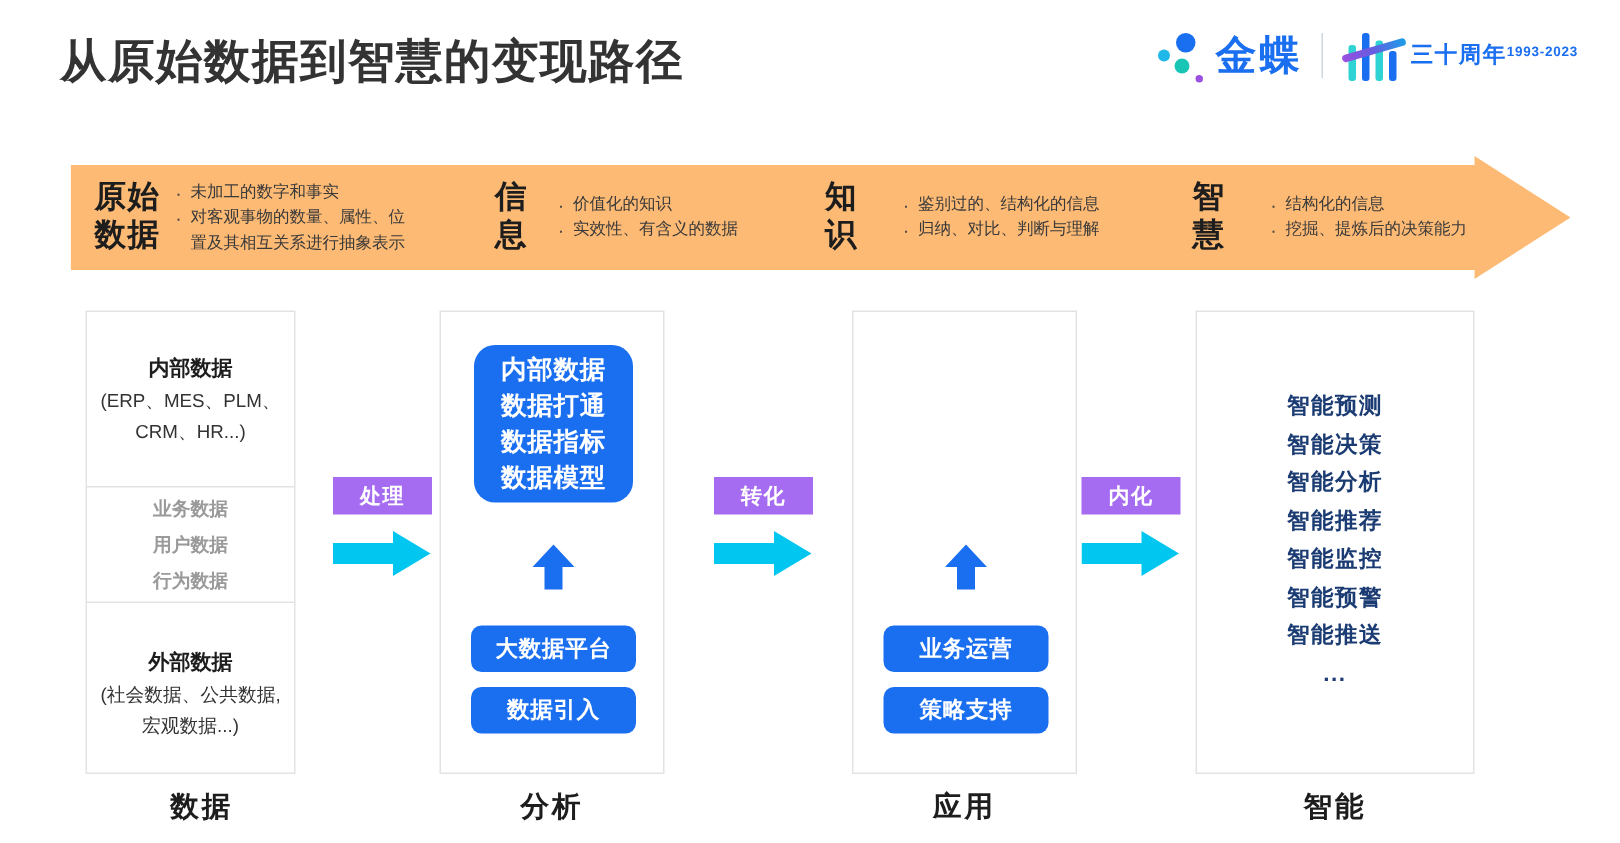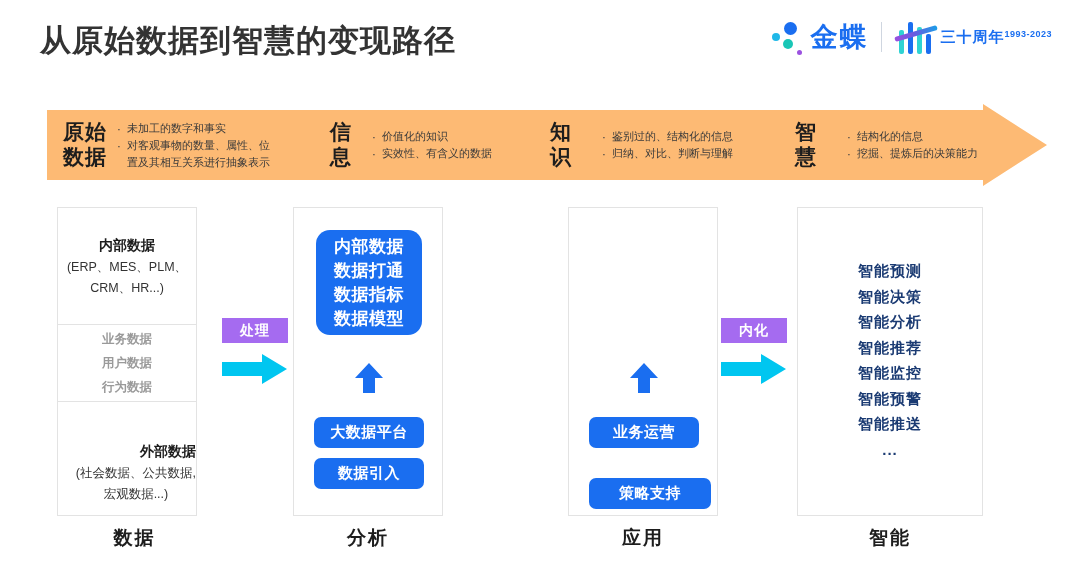--- a/index.html
+++ b/index.html
@@ -237,21 +237,21 @@
       <div class="seg-sub" style="white-space:pre-line;">(ERP、MES、PLM、
 CRM、HR...)</div>
     </div>
     <div class="seg-div" style="top:116px;"></div>
     <div class="seg" style="top:116px;height:77px;">
       <div class="seg-mid">业务数据</div>
       <div class="seg-mid">用户数据</div>
       <div class="seg-mid">行为数据</div>
     </div>
     <div class="seg-div" style="top:193px;"></div>
-    <div class="seg" style="top:206px;height:116px;align-items:flex-end;">
+    <div class="seg" style="top:196px;height:116px;">
       <div class="seg-head">外部数据</div>
       <div class="seg-sub" style="white-space:pre-line;">(社会数据、公共数据,
 宏观数据...)</div>
     </div>
   </div>
 
   <div class="card" id="card-anal">
     <div class="bigbox" style="left:22px;top:22px;width:106px;height:105px;">
       <div>内部数据</div>
       <div>数据打通</div>
@@ -267,21 +267,21 @@
     <div class="pill" style="left:20px;top:250px;width:110px;height:31px;">数据引入</div>
   </div>
 
   <div class="card" id="card-app">
     <div class="uparrow" style="left:58px;top:152px;">
       <svg width="34" height="34" viewBox="0 0 34 34">
           <polygon points="17,3 31,18 23,18 23,33 11,33 11,18 3,18" fill="#1a6ef0"></polygon>
         </svg>
     </div>
     <div class="pill" style="left:20px;top:209px;width:110px;height:31px;">业务运营</div>
-    <div class="pill" style="left:20px;top:250px;width:122px;height:31px;margin-top:20px;">策略支持</div>
+    <div class="pill" style="left:20px;top:250px;width:110px;height:31px;">策略支持</div>
   </div>
 
   <div class="card" id="card-intel">
     <div class="intel-list">
       <div>智能预测</div>
       <div>智能决策</div>
       <div>智能分析</div>
       <div>智能推荐</div>
       <div>智能监控</div>
       <div>智能预警</div>
@@ -291,20 +291,28 @@
   </div>
 
   <div class="conn" id="conn-1">
     <div class="badge">处理</div>
     <div class="rarrow">
       <svg width="66" height="32" viewBox="0 0 66 32">
           <polygon points="0,9 40,9 40,1 65,16 40,31 40,23 0,23" fill="#00c6f0"></polygon>
         </svg>
     </div>
   </div>
+  <div class="conn" id="conn-2">
+    <div class="badge">转化</div>
+    <div class="rarrow">
+      <svg width="66" height="32" viewBox="0 0 66 32">
+          <polygon points="0,9 40,9 40,1 65,16 40,31 40,23 0,23" fill="#00c6f0"></polygon>
+        </svg>
+    </div>
+  </div>
   <div class="conn" id="conn-3">
     <div class="badge">内化</div>
     <div class="rarrow">
       <svg width="66" height="32" viewBox="0 0 66 32">
           <polygon points="0,9 40,9 40,1 65,16 40,31 40,23 0,23" fill="#00c6f0"></polygon>
         </svg>
     </div>
   </div>
 
   <div class="foot" id="foot-1">数据</div>

